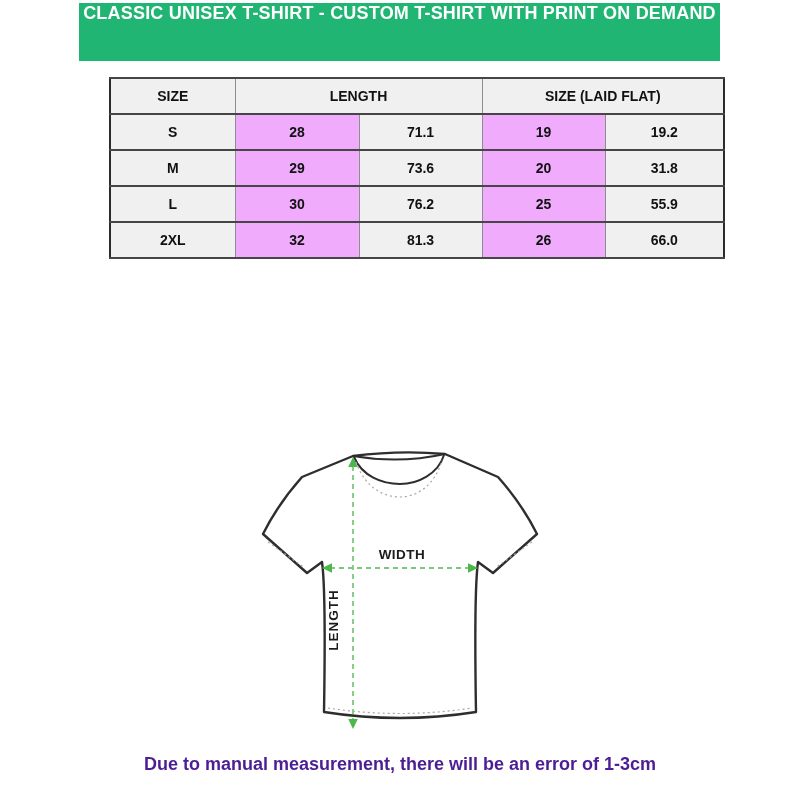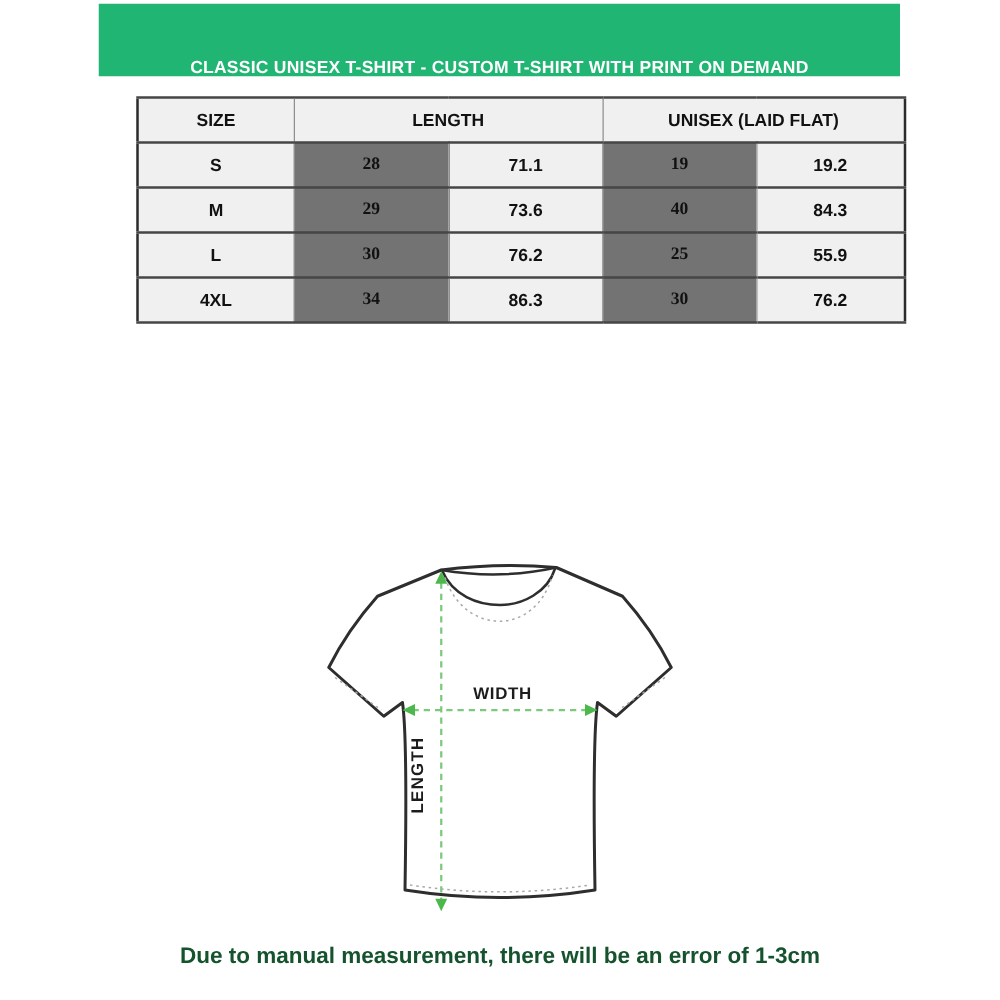--- a/index.html
+++ b/index.html
@@ -4,43 +4,43 @@
 <style>
   html,body{margin:0;padding:0;}
   body{
     width:800px;height:800px;position:relative;background:#ffffff;
     font-family:"Liberation Sans", sans-serif;
     -webkit-font-smoothing:antialiased;
   }
   .banner{
     position:absolute;left:79px;top:3px;width:641px;height:58px;
     background:#21b573;color:#ffffff;
-    display:flex;align-items:flex-end;justify-content:center;
-    font-weight:bold;font-size:14px;letter-spacing:.2px;text-align:center;
+    display:flex;align-items:flex-start;justify-content:center;
+    font-weight:bold;font-size:18px;letter-spacing:.2px;text-align:center;
   }
   .size-table-wrap{position:absolute;left:93px;top:77px;width:614px;padding-left:16px;}
   table.size-table{
     width:614px;border-collapse:collapse;table-layout:fixed;
     border:2px solid #2b2b2b;
   }
   table.size-table th, table.size-table td{
     height:34px;text-align:center;vertical-align:middle;
     font-size:14px;color:#111111;
     border-top:2px solid #464646;border-bottom:2px solid #464646;
     border-left:1px solid #8e8e8e;border-right:1px solid #8e8e8e;
     padding:0;
   }
   table.size-table th{font-weight:bold;background:#f0f0f0;}
   table.size-table td{font-weight:bold;}
   td.cell-gray{background:#f0f0f0;}
-  td.cell-white{background:#737373;font-family:Liberation Serif, serif;}
+  td.cell-white{background:#f0abfc;}
   .diagram{position:absolute;left:250px;top:440px;width:300px;height:300px;}
   .footnote{
     position:absolute;left:0;top:754px;width:800px;
-    text-align:center;font-weight:bold;font-size:18px;color:#14532d;
+    text-align:center;font-weight:bold;font-size:18px;color:#4c1d95;
   }
 </style>
 </head>
 <body>
 
 <div class="banner">
   <span>CLASSIC UNISEX T-SHIRT - CUSTOM T-SHIRT WITH PRINT ON DEMAND</span>
 </div>
 
 <div class="size-table-wrap">
@@ -49,51 +49,51 @@
       <col style="width:125px">
         <col style="width:124px">
         <col style="width:123px">
       <col style="width:123px">
         <col style="width:119px">
     </colgroup>
     <thead>
       <tr>
         <th>SIZE</th>
         <th colspan="2">LENGTH</th>
-        <th colspan="2">UNISEX (LAID FLAT)</th>
+        <th colspan="2">SIZE (LAID FLAT)</th>
       </tr>
     </thead>
     <tbody>
       <tr>
         <td class="cell-gray">S</td>
         <td class="cell-white">28</td>
         <td class="cell-gray">71.1</td>
         <td class="cell-white">19</td>
         <td class="cell-gray">19.2</td>
       </tr>
       <tr>
         <td class="cell-gray">M</td>
         <td class="cell-white">29</td>
         <td class="cell-gray">73.6</td>
-        <td class="cell-white">40</td>
-        <td class="cell-gray">84.3</td>
+        <td class="cell-white">20</td>
+        <td class="cell-gray">31.8</td>
       </tr>
       <tr>
         <td class="cell-gray">L</td>
         <td class="cell-white">30</td>
         <td class="cell-gray">76.2</td>
         <td class="cell-white">25</td>
         <td class="cell-gray">55.9</td>
       </tr>
       <tr>
-        <td class="cell-gray">4XL</td>
-        <td class="cell-white">34</td>
-        <td class="cell-gray">86.3</td>
-        <td class="cell-white">30</td>
-        <td class="cell-gray">76.2</td>
+        <td class="cell-gray">2XL</td>
+        <td class="cell-white">32</td>
+        <td class="cell-gray">81.3</td>
+        <td class="cell-white">26</td>
+        <td class="cell-gray">66.0</td>
       </tr>
     </tbody>
   </table>
 </div>
 
 <svg class="diagram" viewBox="0 0 300 300" xmlns="http://www.w3.org/2000/svg">
 
   <g fill="#ffffff" stroke="#2e2e2e" stroke-width="2.4" stroke-linejoin="round" stroke-linecap="round">
     <path d="M103,16
              Q150,10 195,14

